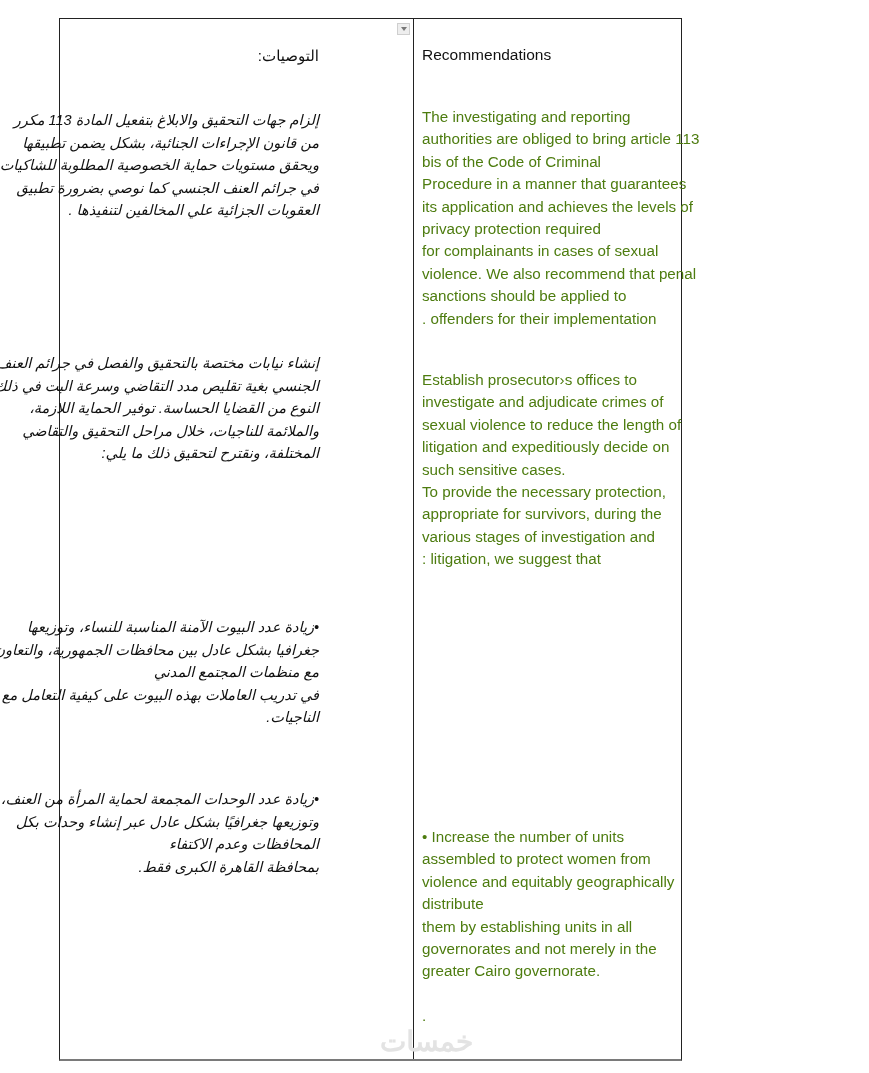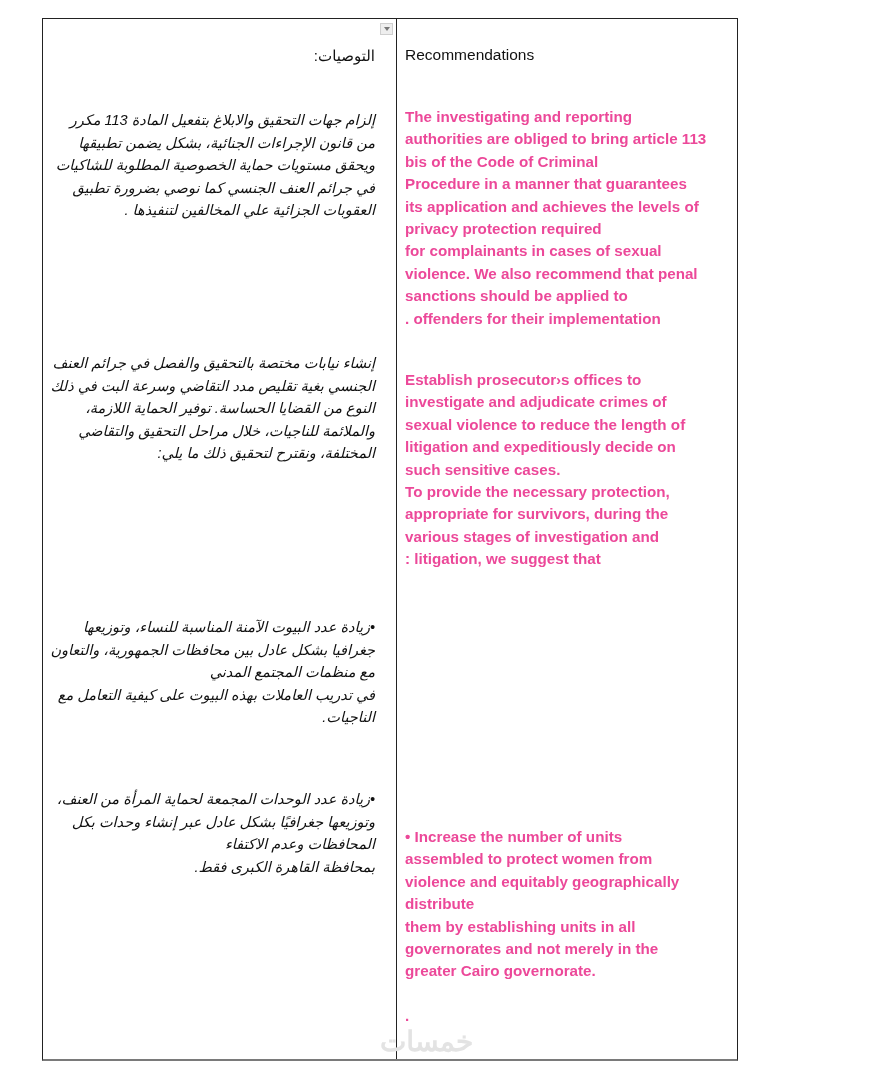--- a/index.html
+++ b/index.html
@@ -10,23 +10,23 @@
     body {
       width: 869px;
       height: 1073px;
       position: relative;
       overflow: hidden;
       font-family: "Liberation Sans", sans-serif;
       color: #111111;
     }
     .doc-table {
       position: absolute;
-      left: 42px;
+      left: 59px;
       top: 18px;
-      width: 696px;
+      width: 623px;
       height: 1043px;
       border-top: 1px solid #222;
       border-left: 1px solid #222;
       border-right: 1px solid #222;
       border-bottom: 2px solid #7a7a7a;
       box-sizing: border-box;
     }
     .col-divider {
       position: absolute;
       left: 353px;
@@ -69,24 +69,24 @@
       color: #111;
       font-style: italic;
     }
     .en-block {
       position: absolute;
       left: 362px;
       width: 345px;
       direction: ltr;
       text-align: left;
       font-size: 15.2px;
-      font-weight: bold;
+      font-weight: normal;
       line-height: 22.4px;
       white-space: pre-line;
-      color: #ec4899;
+      color: #4d7c0f;
     }
     .ar-heading {
       position: absolute;
       right: 362px;
       top: 27px;
       direction: rtl;
       font-size: 15px;
       line-height: 20px;
     }
     .en-heading {

